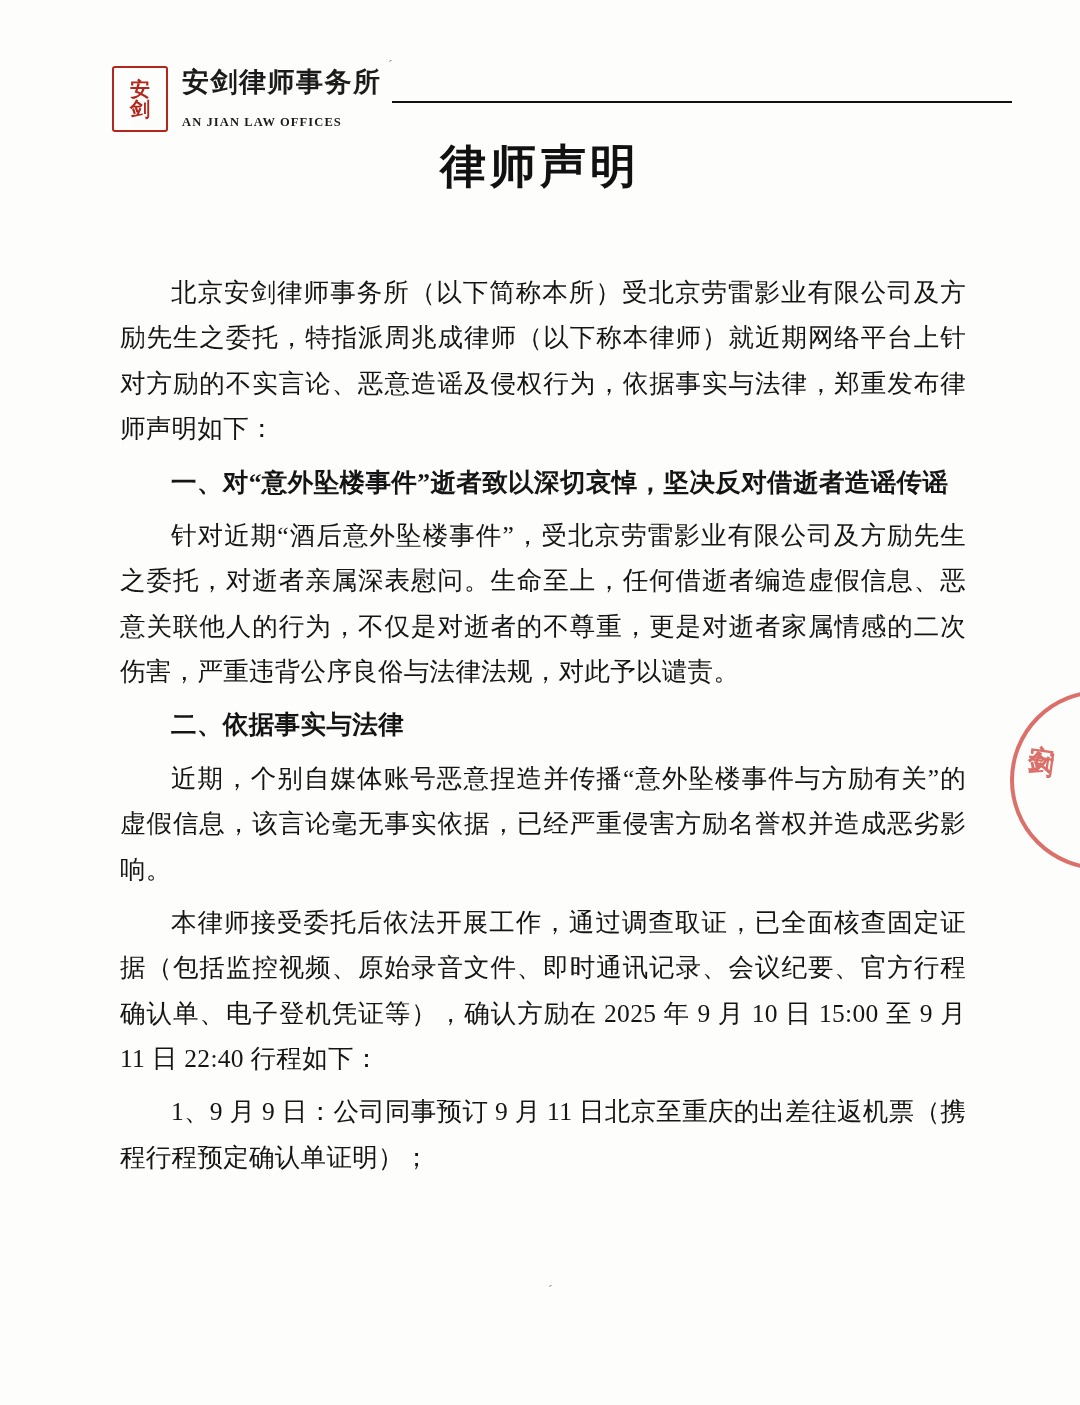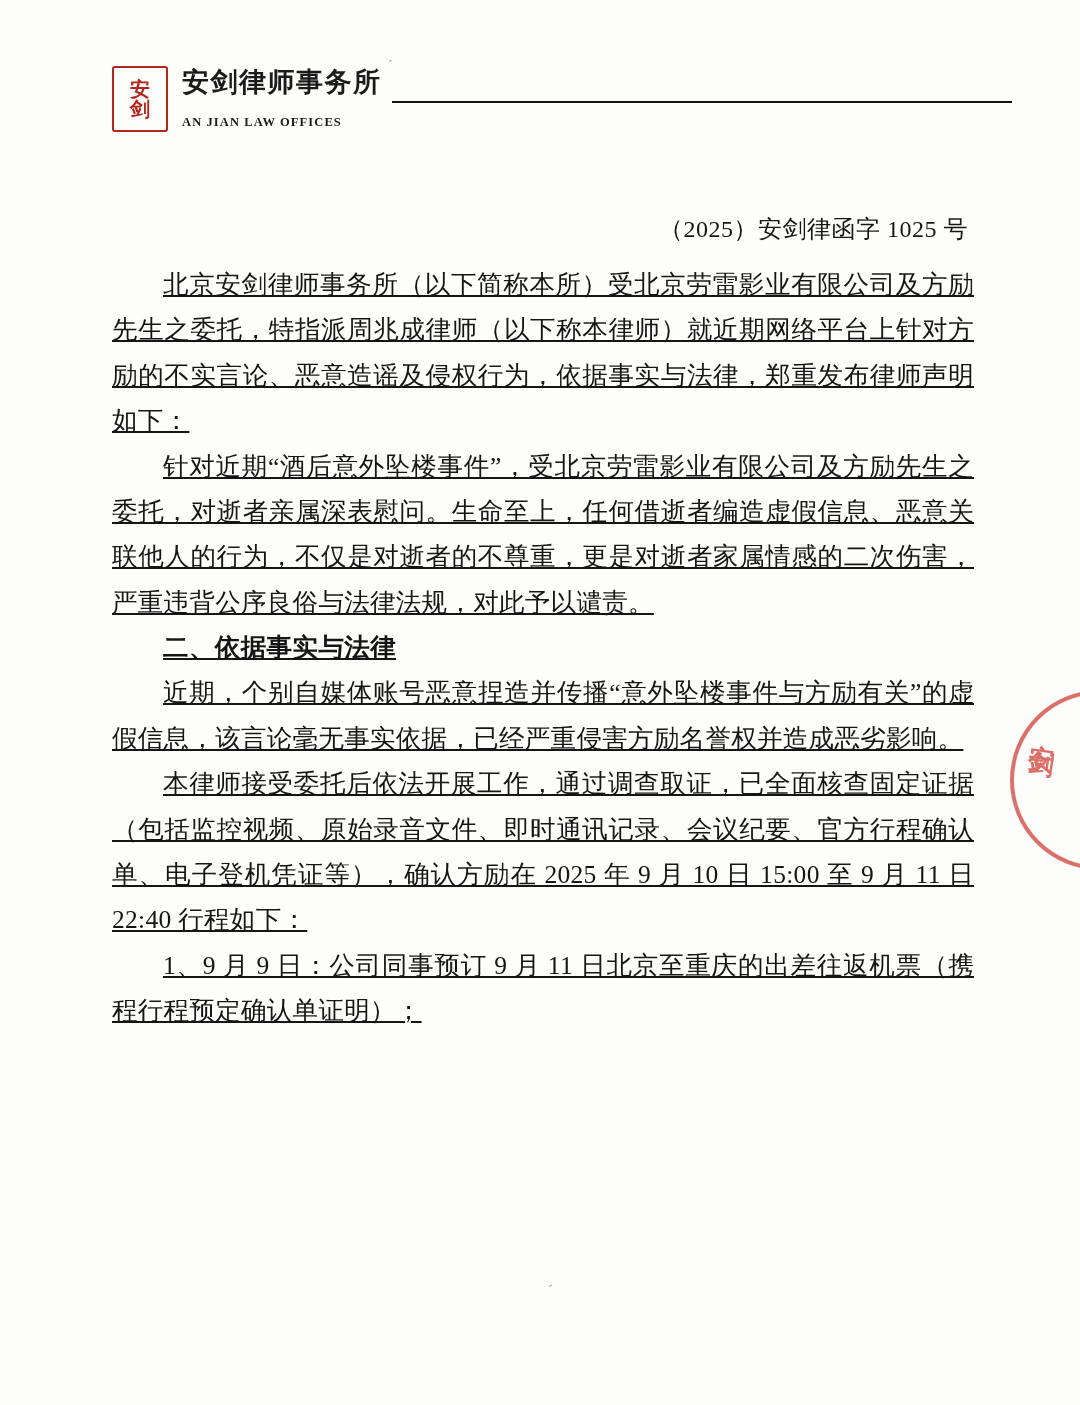--- a/index.html
+++ b/index.html
@@ -116,24 +116,23 @@
     letter-spacing: 0.3px;
     color: #151515;
   }
   .addressee {
     font-weight: bold;
     font-size: 26px;
     letter-spacing: 0.6px;
     margin-bottom: 2px;
   }
   p.para {
-    margin: 0;
+    margin: 8px;
     text-indent: 2em;
     text-align: justify;
-    text-decoration: underline;
   }
   .section-head {
     font-weight: bold;
     margin-top: 34px;
     margin-bottom: 0;
     letter-spacing: 0.4px;
   }
   .sub-head {
     font-weight: bold;
     margin-top: 10px;
@@ -186,27 +185,28 @@
     <div class="firm-block">
       <div class="firm-cn">安剑律师事务所</div>
       <div class="firm-en">AN JIAN LAW OFFICES</div>
     </div>
     <div class="head-rule"></div>
   </div>
 
   <div class="tick" style="top:58px; left:388px;">ˊ</div>
   <div class="tick" style="top:1283px; left:548px;">ˊ</div>
 
-
-  <div class="doc-number">（2025）安剑律函字 1025 号</div>
+  <div class="doc-title">律师声明</div>
+
 
   <div class="body-area">
 
     <p class="para gap-md">北京安剑律师事务所（以下简称本所）受北京劳雷影业有限公司及方励先生之委托，特指派周兆成律师（以下称本律师）就近期网络平台上针对方励的不实言论、恶意造谣及侵权行为，依据事实与法律，郑重发布律师声明如下：</p>
 
+    <p class="para section-head">一、对“意外坠楼事件”逝者致以深切哀悼，坚决反对借逝者造谣传谣</p>
     <p class="para">针对近期“酒后意外坠楼事件”，受北京劳雷影业有限公司及方励先生之委托，对逝者亲属深表慰问。生命至上，任何借逝者编造虚假信息、恶意关联他人的行为，不仅是对逝者的不尊重，更是对逝者家属情感的二次伤害，严重违背公序良俗与法律法规，对此予以谴责。</p>
 
     <p class="para section-head">二、依据事实与法律</p>
     <p class="para">近期，个别自媒体账号恶意捏造并传播“意外坠楼事件与方励有关”的虚假信息，该言论毫无事实依据，已经严重侵害方励名誉权并造成恶劣影响。</p>
     <p class="para">本律师接受委托后依法开展工作，通过调查取证，已全面核查固定证据（包括监控视频、原始录音文件、即时通讯记录、会议纪要、官方行程确认单、电子登机凭证等），确认方励在 2025 年 9 月 10 日 15:00 至 9 月 11 日 22:40 行程如下：</p>
     <p class="para">1、9 月 9 日：公司同事预订 9 月 11 日北京至重庆的出差往返机票（携程行程预定确认单证明）；</p>
   </div>
 
   <div class="stamp">
     <div class="stamp-txt">安剑</div>

